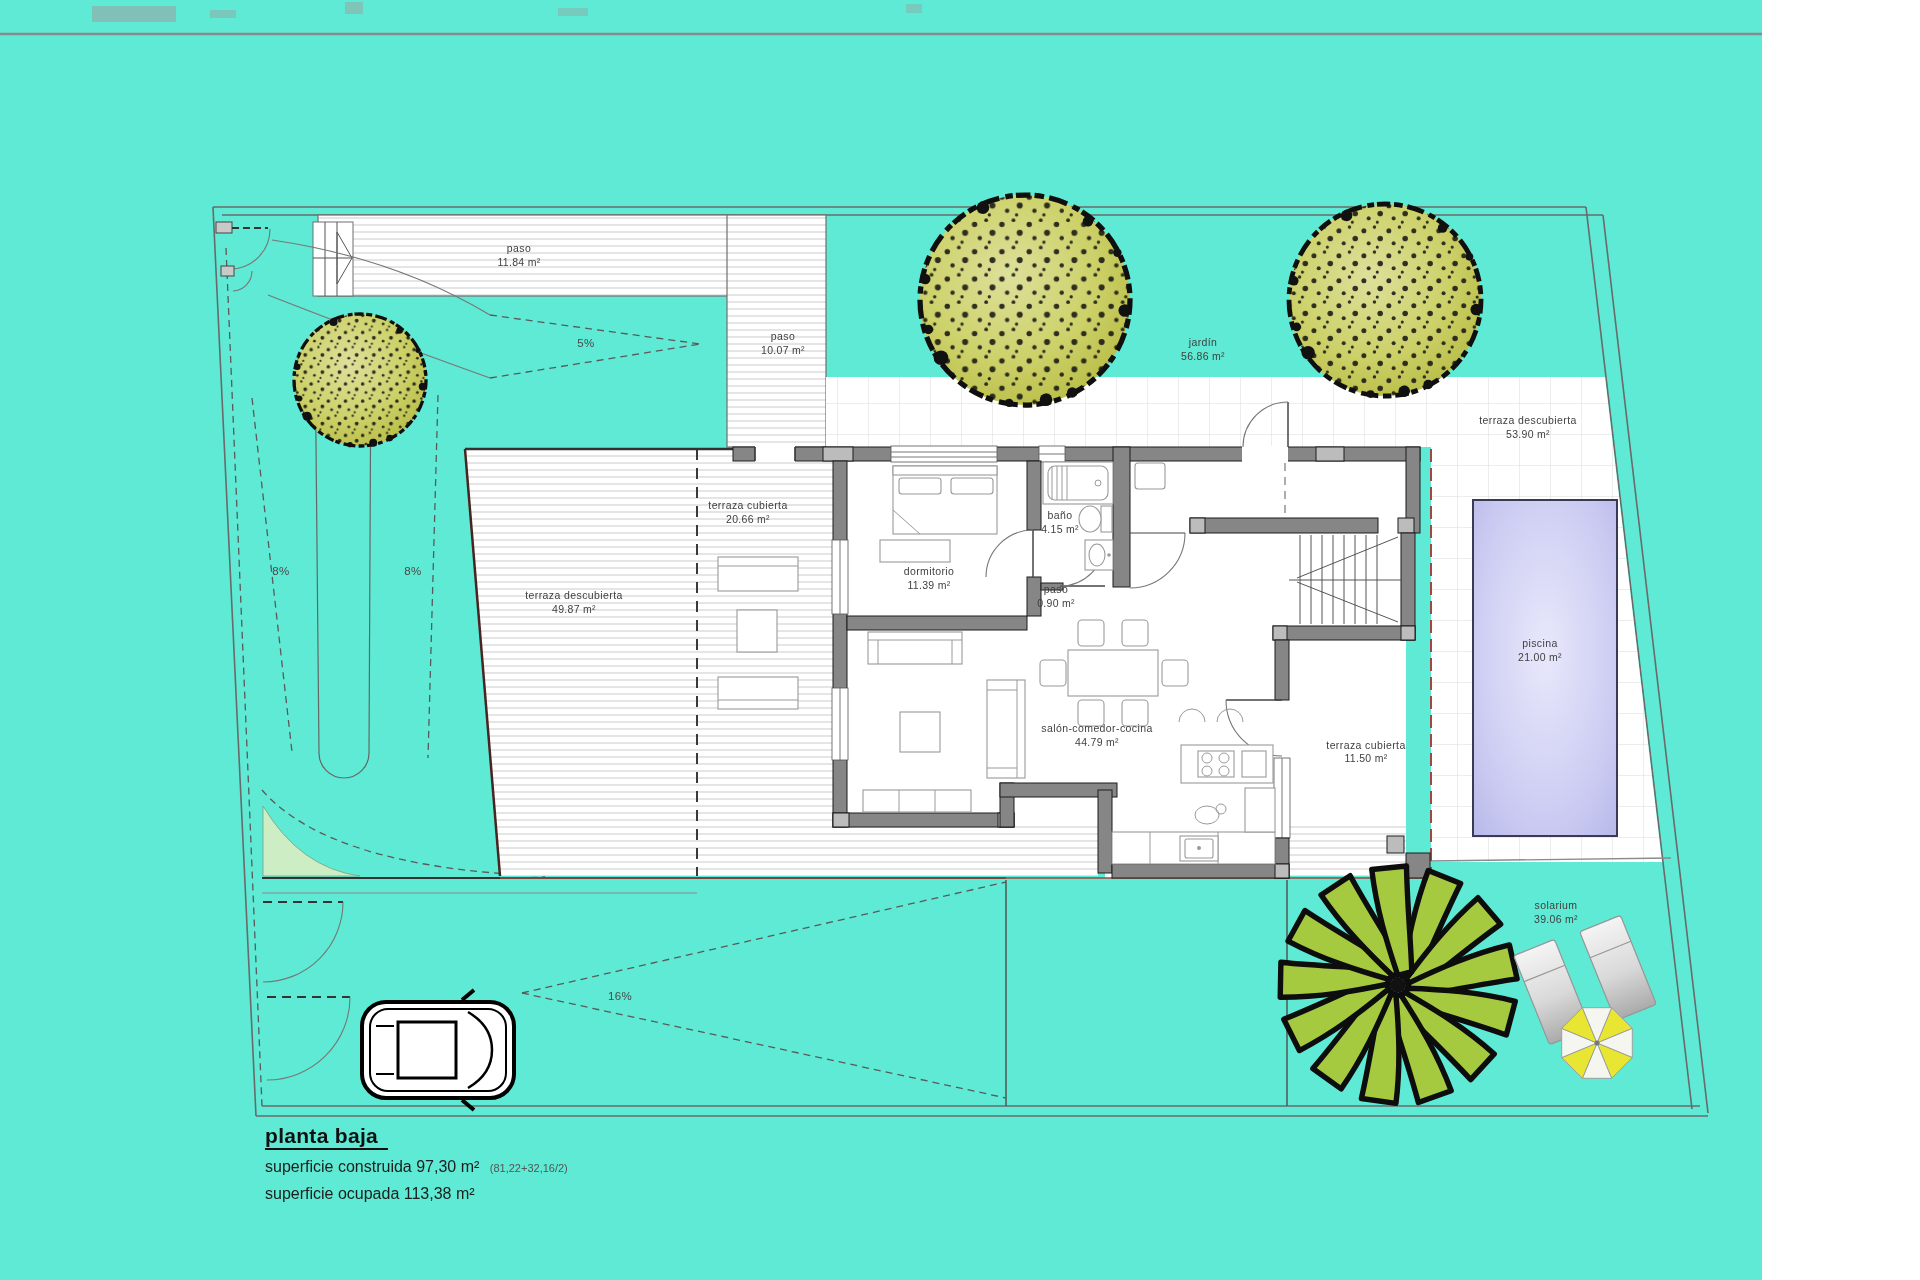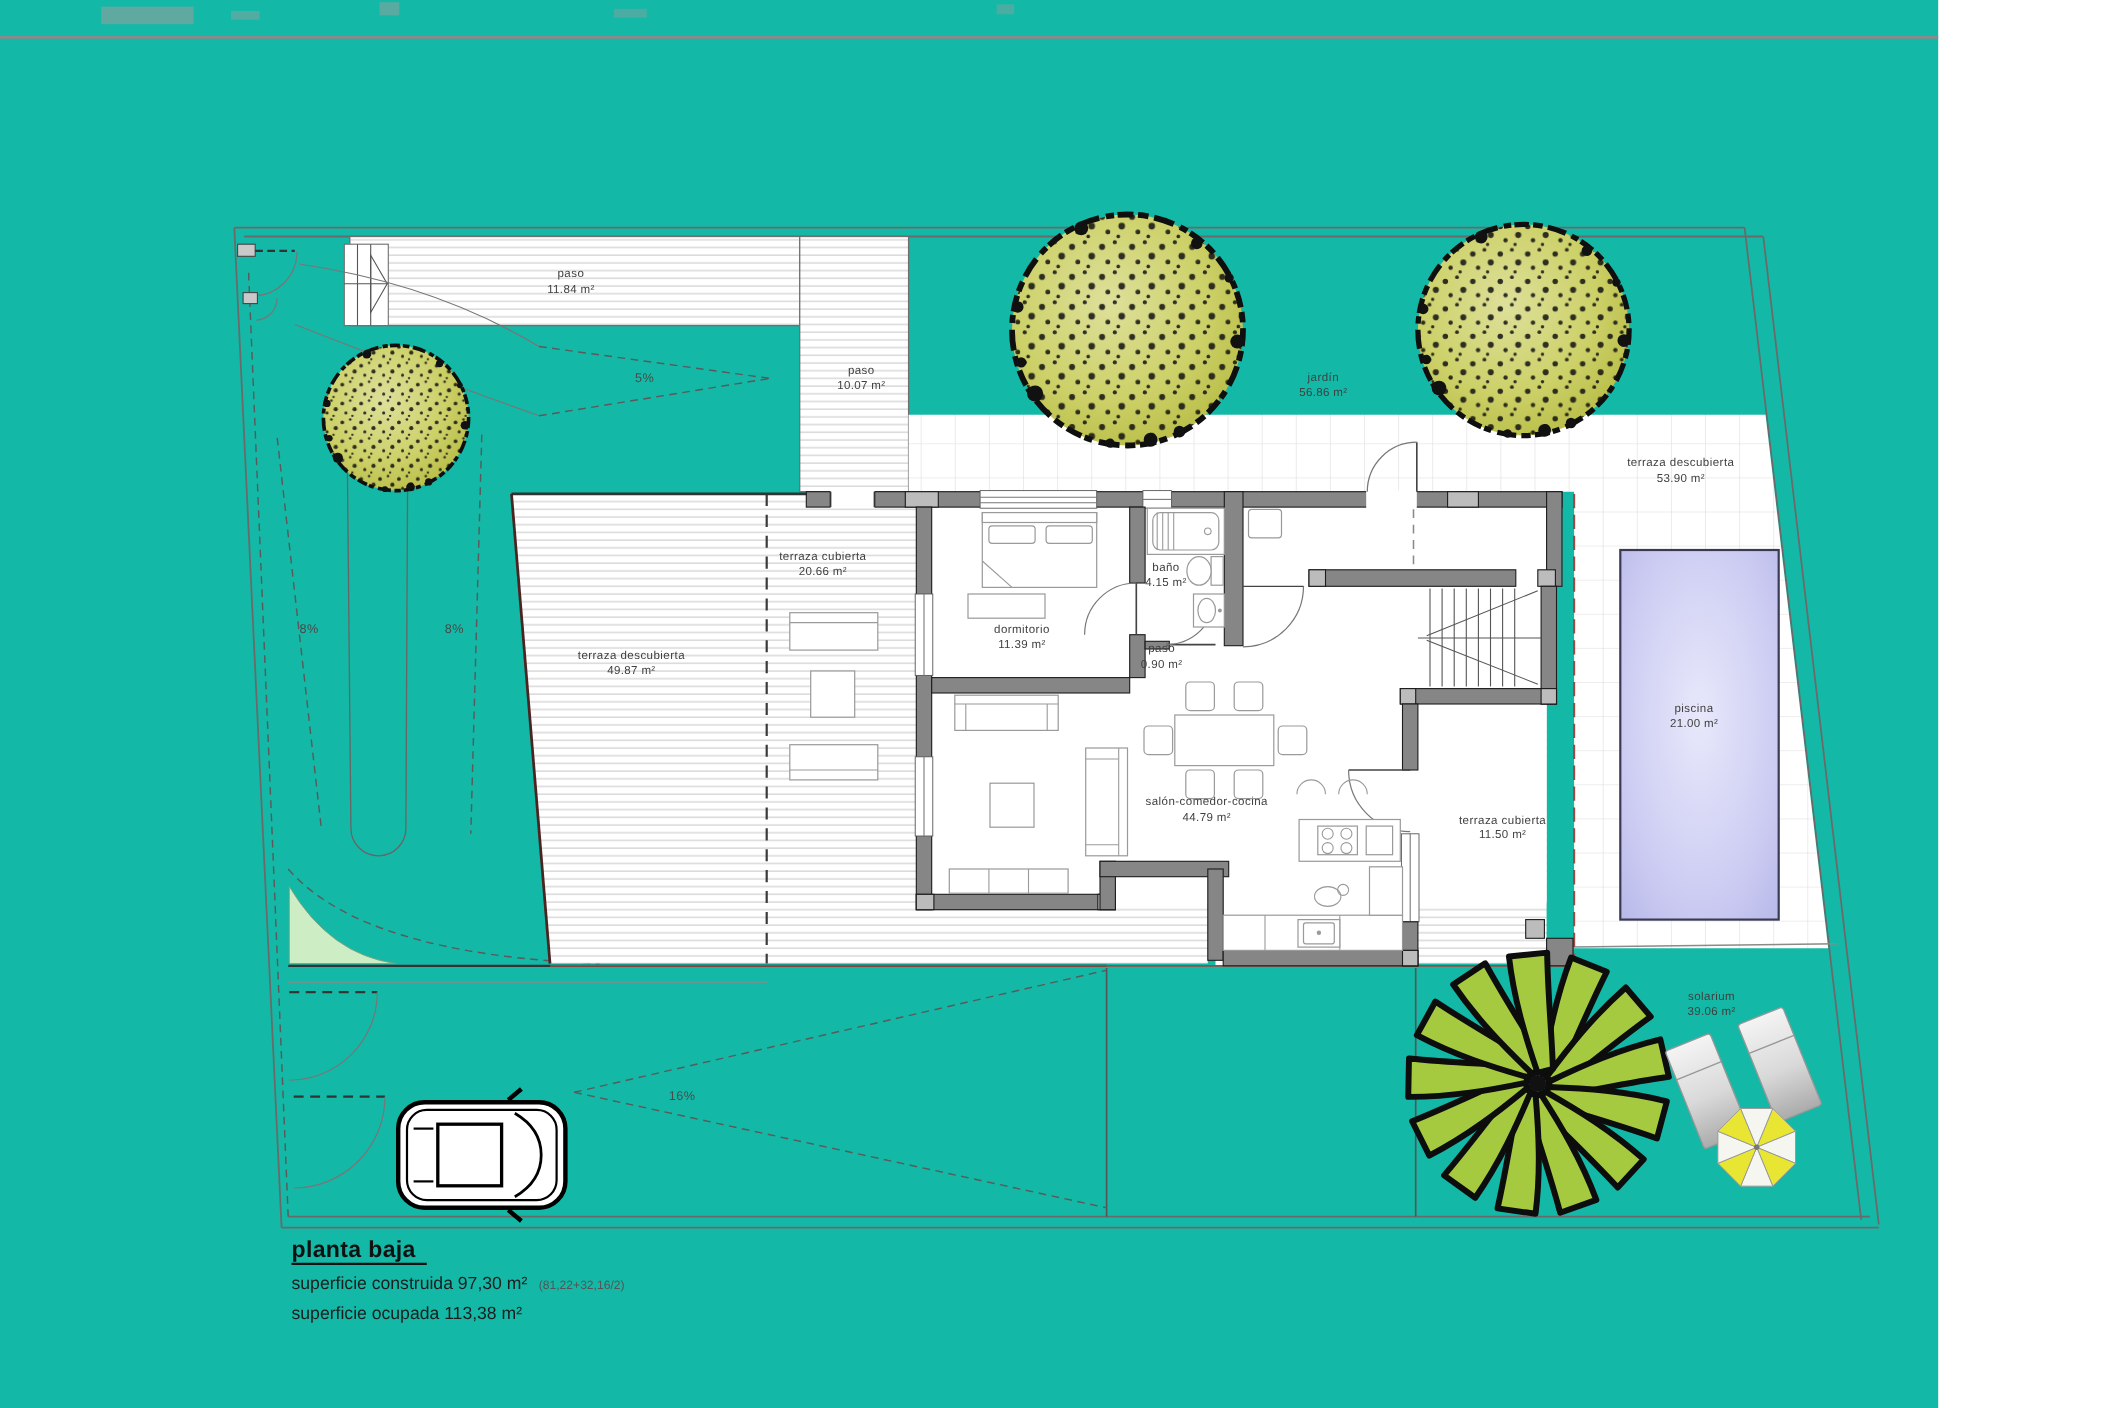--- a/index.html
+++ b/index.html
@@ -1,16 +1,16 @@
 <!DOCTYPE html>
 <html><head>
 <meta charset="utf-8">
 <style>
   html,body{margin:0;padding:0;background:#ffffff;}
-  .plan-wrap{position:relative;width:1762px;height:1280px;background:#14b8a6;overflow:hidden;}
+  .plan-wrap{position:relative;width:1762px;height:1280px;background:#5eead4;overflow:hidden;}
   svg{display:block;}
   text{font-family:"Liberation Sans", sans-serif;}
   .rname{font-size:10.5px;fill:#3f3f3f;text-anchor:middle;letter-spacing:.4px;}
   .rarea{font-size:10.5px;fill:#3f3f3f;text-anchor:middle;letter-spacing:.3px;}
   .slope{font-size:11.5px;fill:#4a4a4a;text-anchor:middle;letter-spacing:.4px;}
   .tb-title{font-size:21px;font-weight:700;fill:#111;letter-spacing:.3px;}
   .tb-sub{font-size:16px;fill:#1d1d1d;}
   .tb-small{font-size:11px;fill:#555;}
   .thin{stroke:#9a9a9a;stroke-width:1;fill:none;}
   .furn{stroke:#9a9a9a;stroke-width:1.1;fill:#ffffff;}

